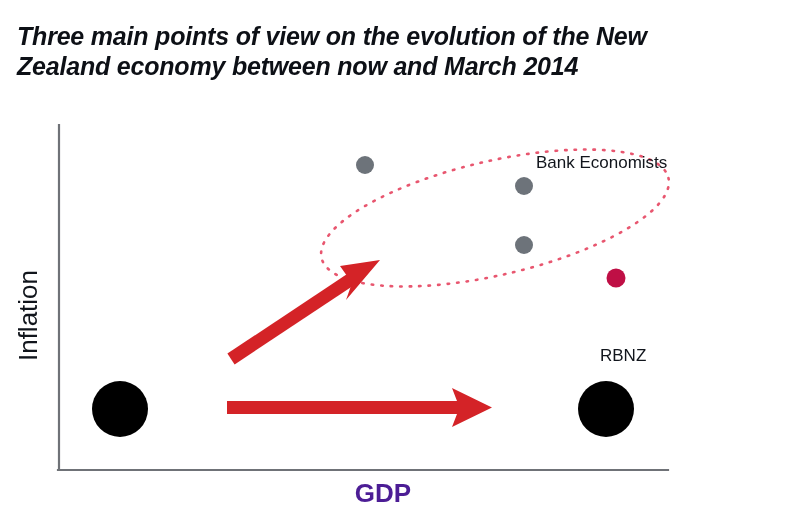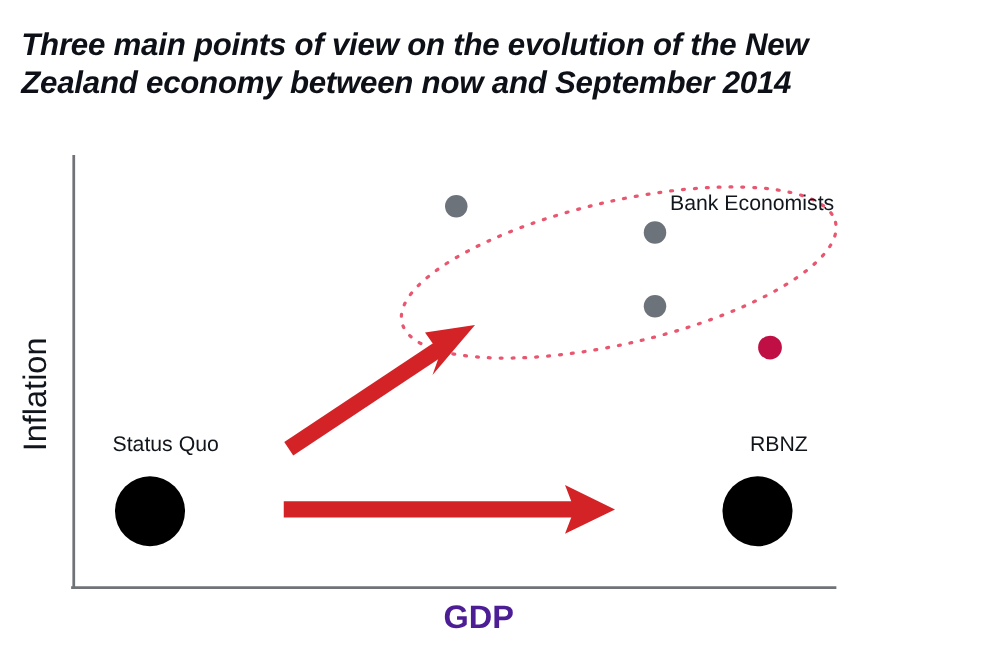--- a/index.html
+++ b/index.html
@@ -100,21 +100,21 @@
     transform-origin: 50% 50%;
   }
 </style>
 </head>
 <body>
 
 <div id="page">
 
   <div id="title-block">
     <div class="title-line">Three main points of view on the evolution of the New</div>
-    <div class="title-line">Zealand economy between now and September 2014</div>
+    <div class="title-line">Zealand economy between now and March 2014</div>
   </div>
 
   <div id="chart">
 
     <svg id="chart-svg" viewBox="0 0 800 529" xmlns="http://www.w3.org/2000/svg">
 
       <line x1="59" y1="125" x2="59" y2="470" stroke="#6f7277" stroke-width="2.2" stroke-linecap="square"></line>
       <line x1="58" y1="470" x2="668" y2="470" stroke="#6f7277" stroke-width="2.2" stroke-linecap="square"></line>
 
       <ellipse cx="495" cy="218" rx="178" ry="57" transform="rotate(-13 495 218)" fill="none" stroke="#e8566f" stroke-width="2.6" stroke-linecap="round" stroke-dasharray="1.5 8"></ellipse>
@@ -134,21 +134,20 @@
 
       <circle cx="365" cy="165" r="9" fill="#6d737a"></circle>
       <circle cx="524" cy="186" r="9" fill="#6d737a"></circle>
       <circle cx="524" cy="245" r="9" fill="#6d737a"></circle>
 
       <circle cx="616" cy="278" r="9.5" fill="#bf0f45"></circle>
     </svg>
 
     <div class="chart-label" id="label-bank-economists">Bank Economists</div>
 
-    <div class="chart-label" id="label-status-quo">Status Quo</div>
 
     <div class="chart-label" id="label-rbnz">RBNZ</div>
 
     <div class="chart-label" id="label-gdp"><span>GDP</span></div>
 
     <div class="chart-label" id="label-inflation">Inflation</div>
 
   </div>
 </div>
 

